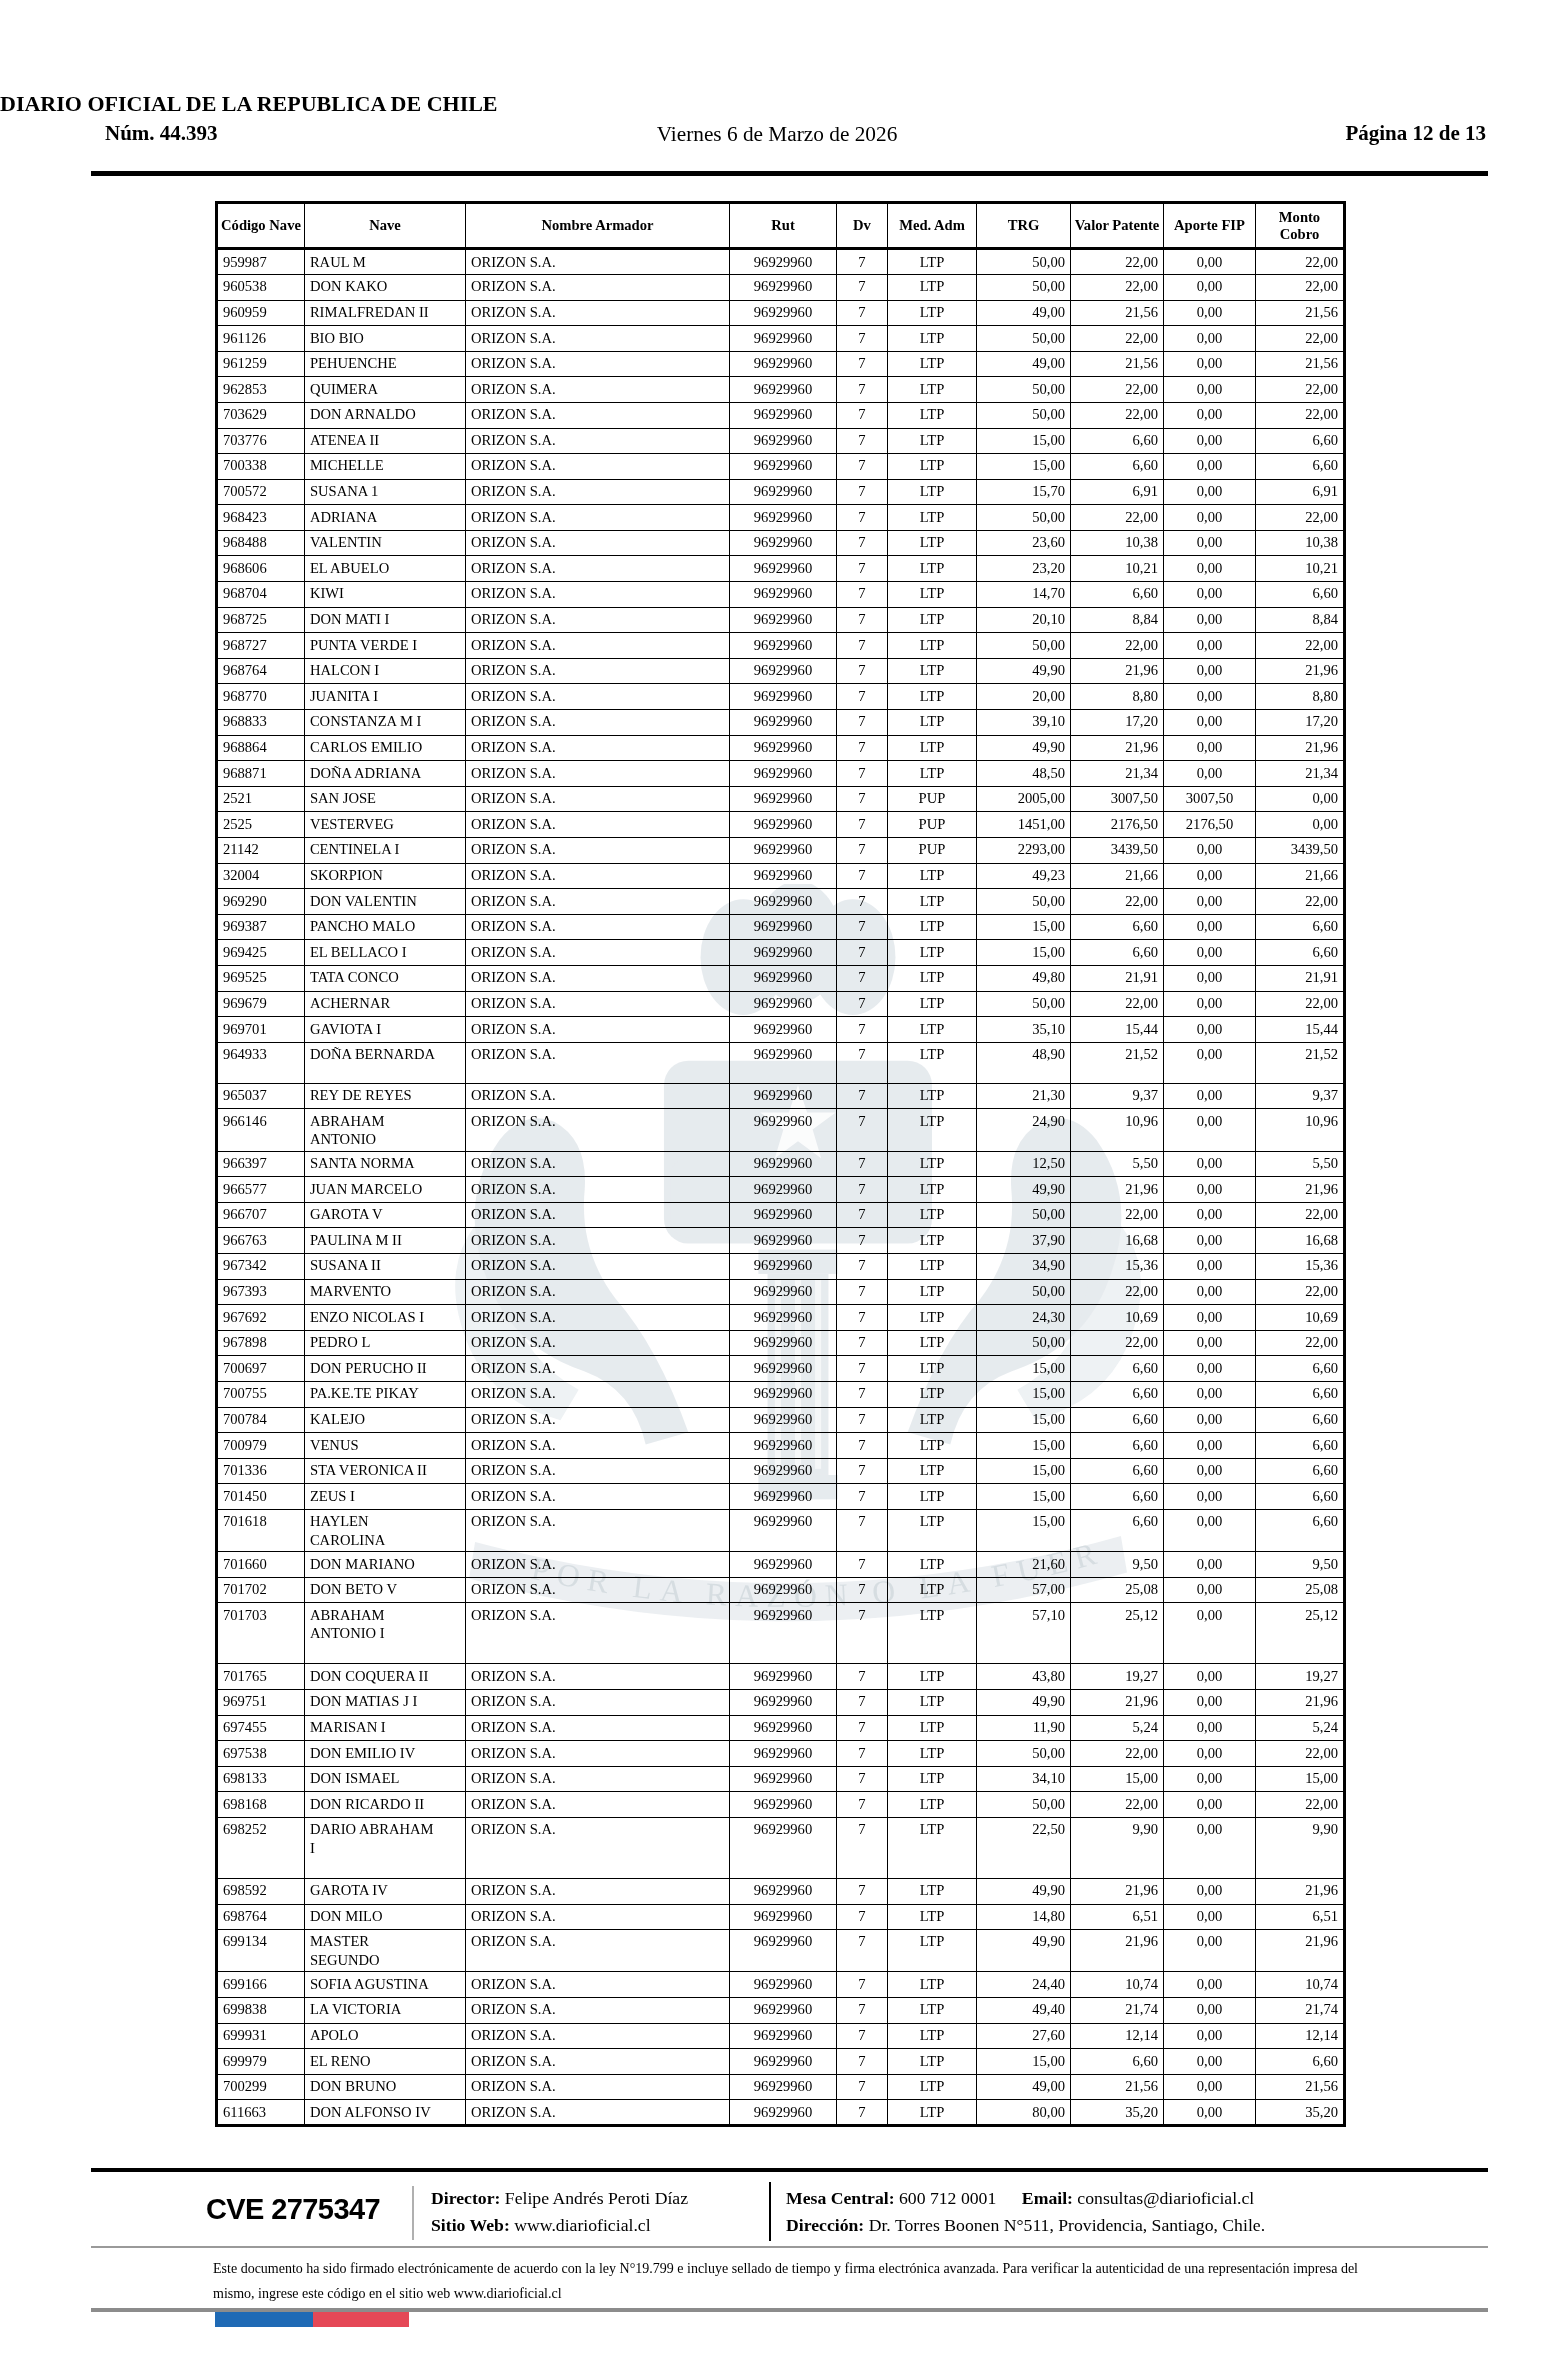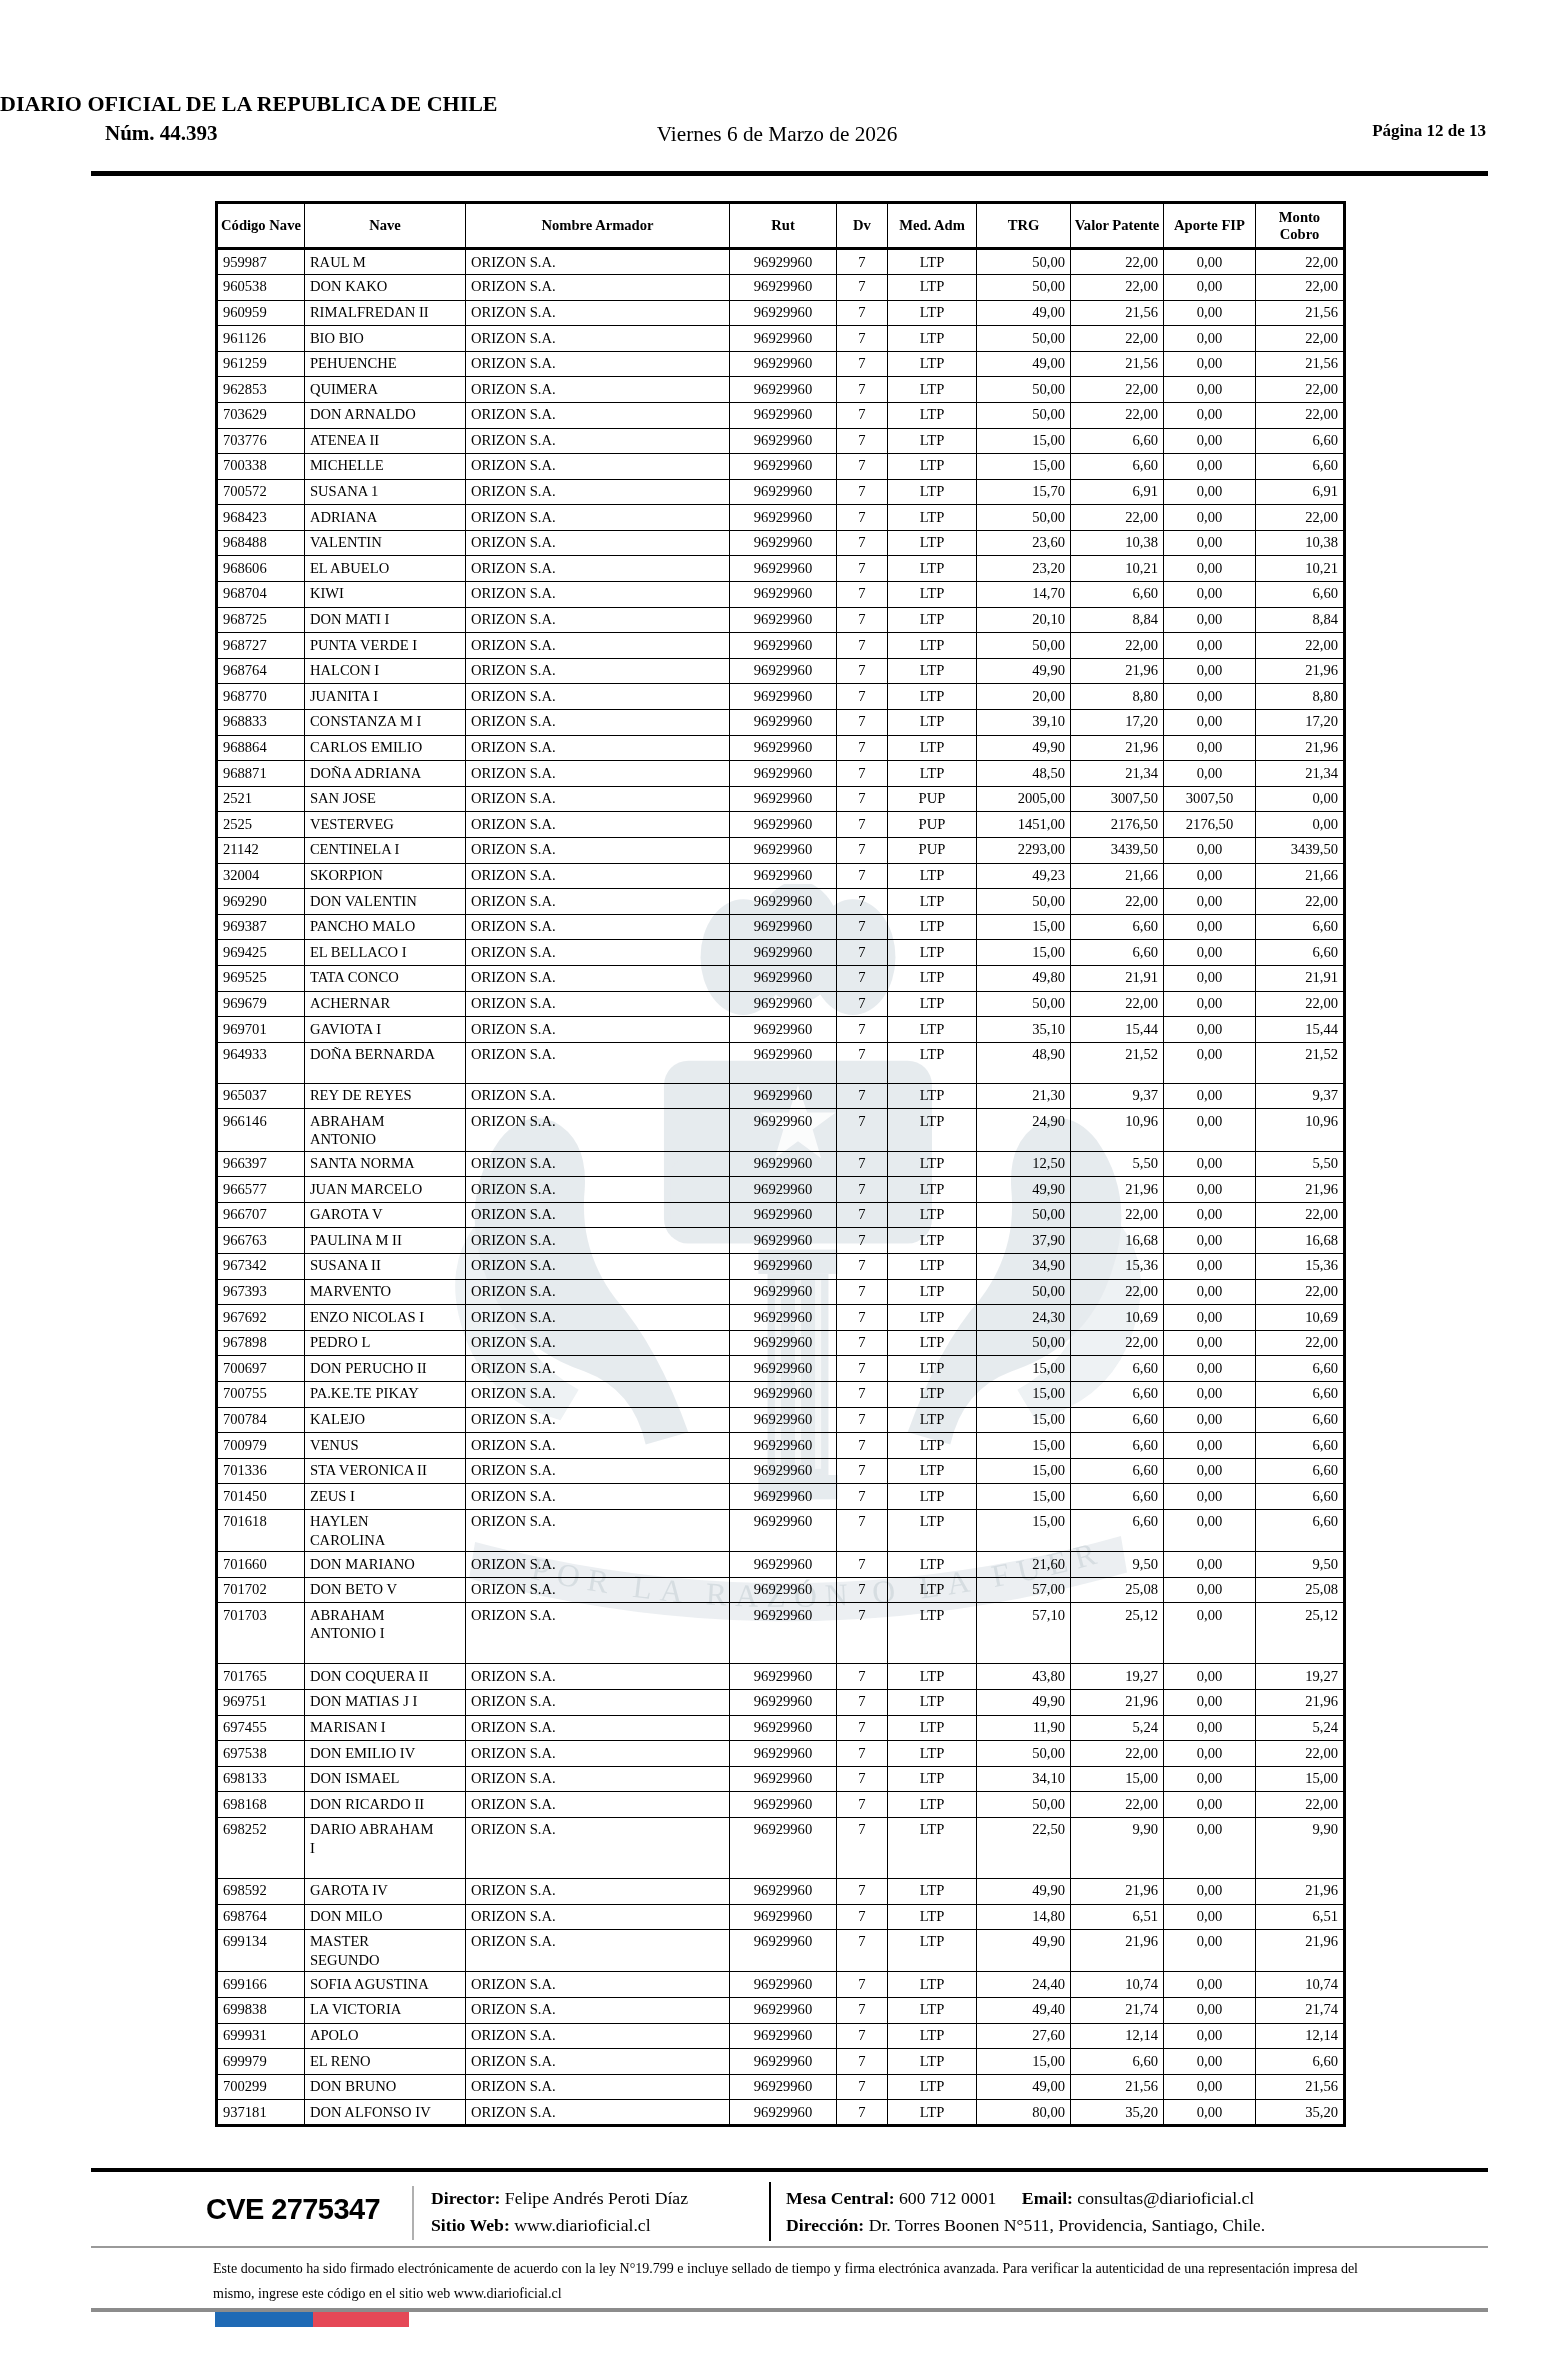--- a/index.html
+++ b/index.html
@@ -11,21 +11,21 @@
     font-family: "Liberation Serif", "DejaVu Serif", serif;
     color: #000;
     overflow: hidden;
     margin: 0 auto;
   }
 
   
   .hdr-num   { position: absolute; left: 105px; top: 121px; font-size: 21px; font-weight: bold; }
   .hdr-title { position: absolute; left: 0; right: 0; top: 91px; font-size: 22px; font-weight: bold; }
   .hdr-date  { position: absolute; left: 0; right: 0; top: 122px; text-align: center; font-size: 21.3px; font-weight: normal; }
-  .hdr-page  { position: absolute; right: 68px; top: 121px; font-size: 17px; font-weight: bold; }
+  .hdr-page  { position: absolute; right: 68px; top: 121px; font-size: 21px; font-weight: bold; }
   .hdr-rule  { position: absolute; left: 91px; top: 171px; width: 1397px; height: 4.9px; background: #000; }
 
   
   .watermark { position: absolute; left: 402px; top: 884px; width: 792px; height: 853px; opacity: 0.55; pointer-events: none; }
 
   
   table.naves {
     position: absolute; left: 215px; top: 201px;
     width: 1128px;
     border-collapse: collapse; table-layout: fixed;
@@ -950,21 +950,21 @@
           <td class="c2">ORIZON S.A.</td>
           <td class="c3">96929960</td>
           <td class="c4">7</td>
           <td class="c5">LTP</td>
           <td class="c6">49,00</td>
           <td class="c7">21,56</td>
           <td class="c8">0,00</td>
           <td class="c9">21,56</td>
         </tr>
         <tr class="s">
-          <td class="c0">937181</td>
+          <td class="c0">611663</td>
           <td class="c1">DON ALFONSO IV</td>
           <td class="c2">ORIZON S.A.</td>
           <td class="c3">96929960</td>
           <td class="c4">7</td>
           <td class="c5">LTP</td>
           <td class="c6">80,00</td>
           <td class="c7">35,20</td>
           <td class="c8">0,00</td>
           <td class="c9">35,20</td>
         </tr>

